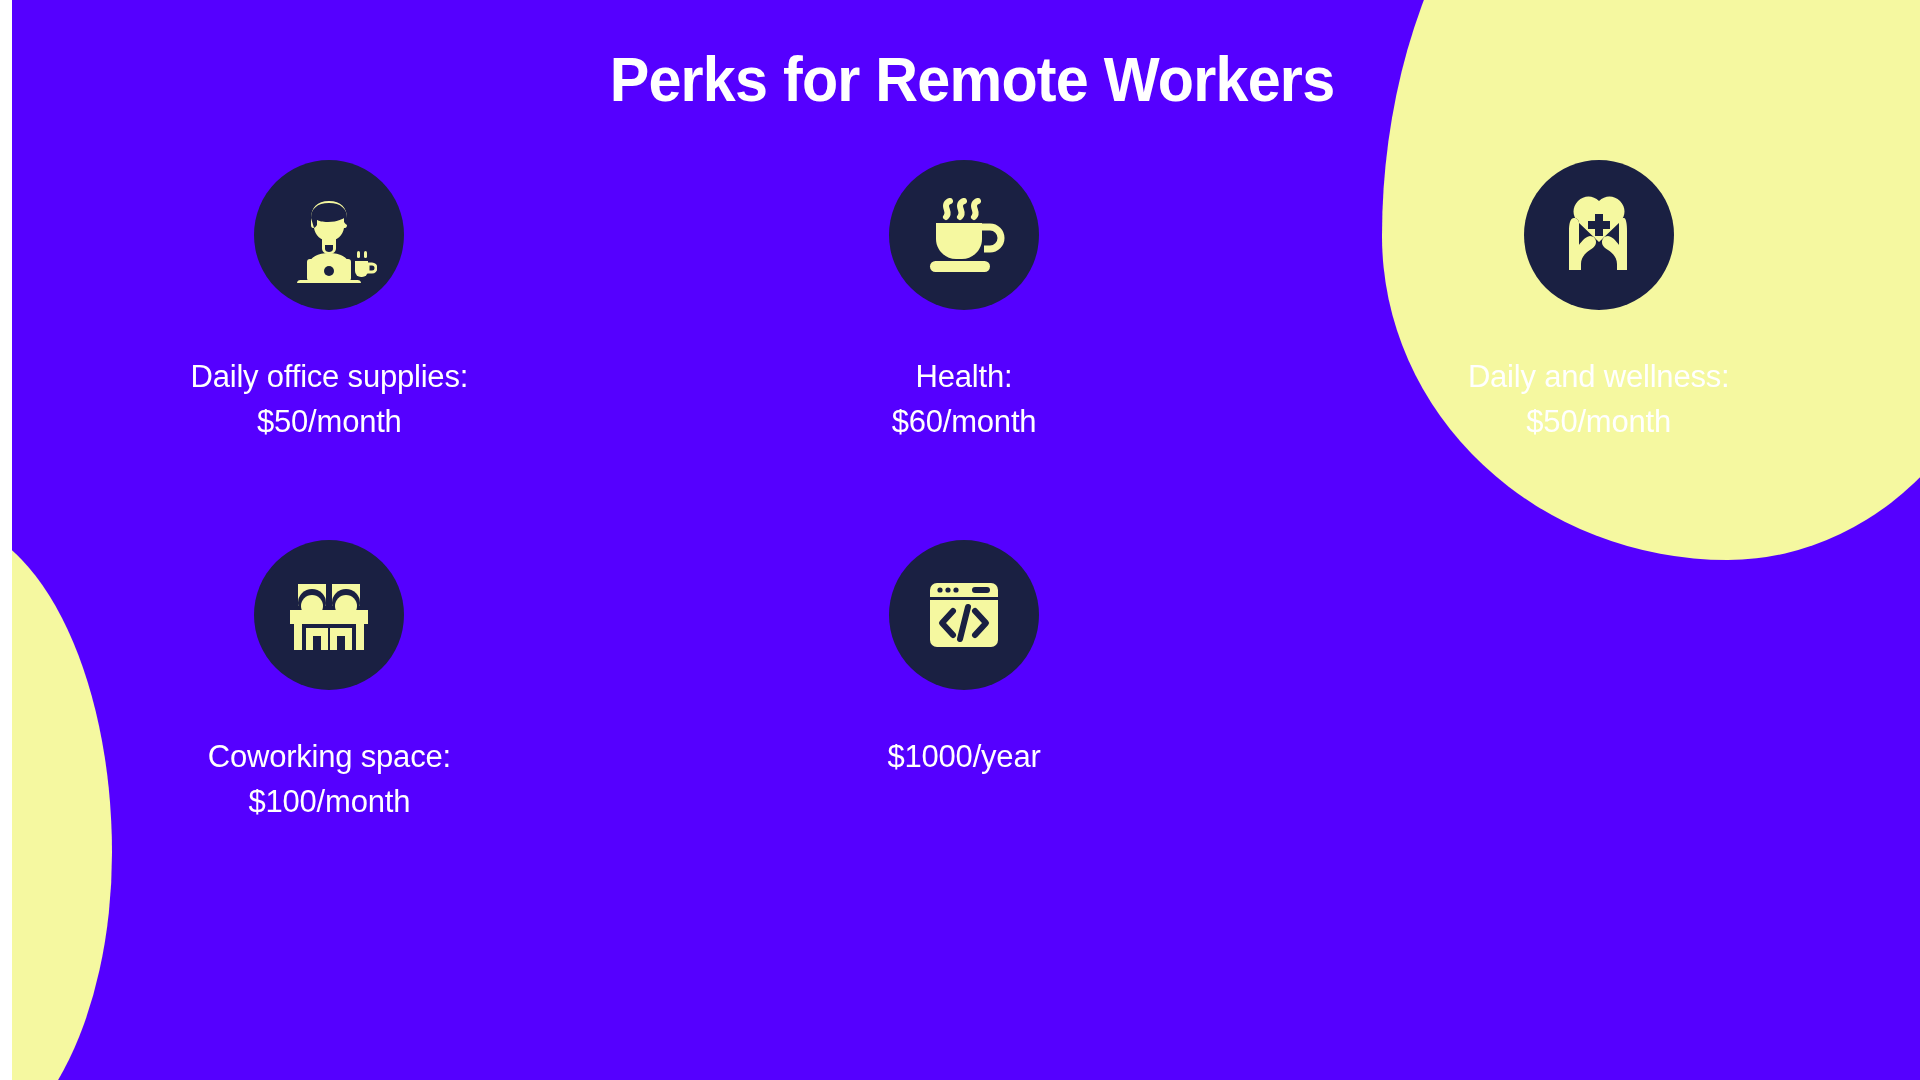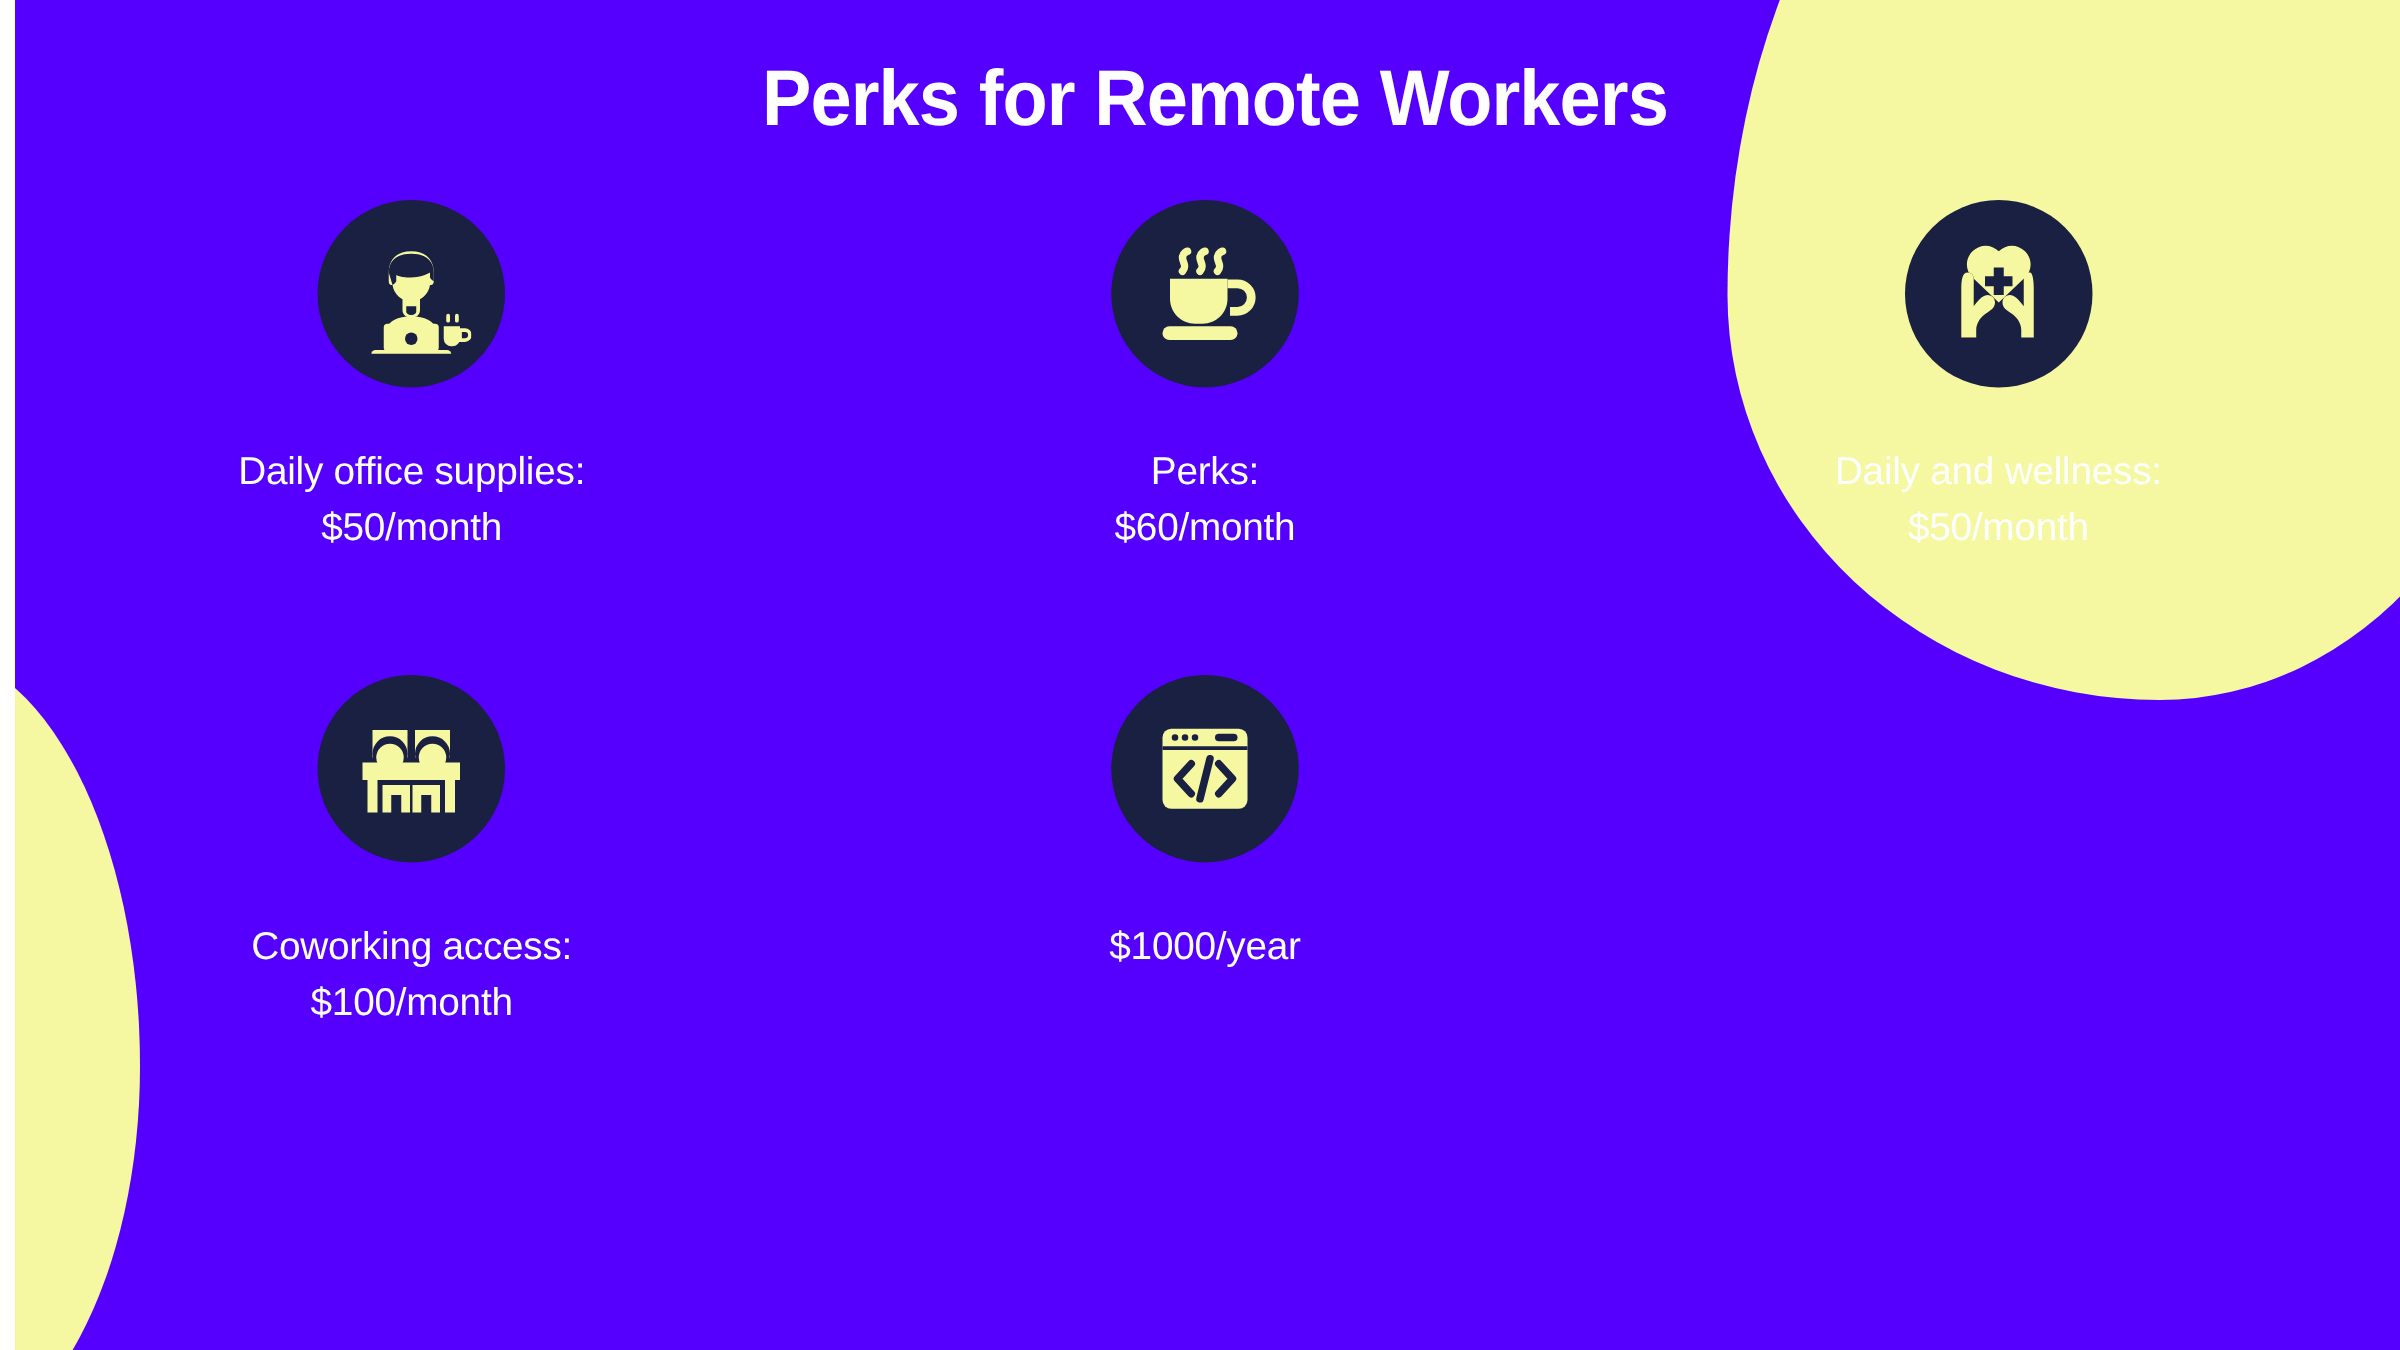--- a/index.html
+++ b/index.html
@@ -126,21 +126,21 @@
             <path d="M28 28c4-4 0-7 0-11s4-5 4-5"></path>
             <path d="M42 28c4-4 0-7 0-11s4-5 4-5"></path>
             <path d="M56 28c4-4 0-7 0-11s4-5 4-5"></path>
           </g>
           <path d="M18 34h46v16c0 11-9 20-20 20h-6c-11 0-20-9-20-20z" fill="#F5F8A0"></path>
           <path d="M64 38h8a11 11 0 0 1 0 22h-6" fill="none" stroke="#F5F8A0" stroke-width="7"></path>
           <rect x="12" y="72" width="60" height="11" rx="5.5" fill="#F5F8A0"></rect>
         </svg>
       </div>
       <div class="perk-text">
-        <span>Perks:</span>
+        <span>Health:</span>
         <span class="amt">$60/month</span>
       </div>
     </div>
 
     <div class="perk">
       <div class="icon-circle">
         <svg width="94" height="94" viewBox="0 0 94 94">
           <path d="M47 54 26 34c-6-6-6-15 0-21s15-6 21 0c6-6 15-6 21 0s6 15 0 21z" fill="#F5F8A0"></path>
           <path d="M43 26h8v7h7v8h-7v7h-8v-7h-7v-8h7z" fill="#1A2042"></path>
           <path d="M22 30c3 0 5 2 5 5v22c0 0 6-9 11-9 4 0 6 3 6 6 0 4-3 6-6 8-5 3-9 8-9 14v6H17V43c0-7 1-13 5-13z"></path>
@@ -170,21 +170,21 @@
             <rect x="22" y="58" width="22" height="8"></rect>
             <rect x="46" y="58" width="22" height="8"></rect>
             <rect x="22" y="66" width="7" height="14"></rect>
             <rect x="37" y="66" width="7" height="14"></rect>
             <rect x="46" y="66" width="7" height="14"></rect>
             <rect x="61" y="66" width="7" height="14"></rect>
           </g>
         </svg>
       </div>
       <div class="perk-text">
-        <span>Coworking access:</span>
+        <span>Coworking space:</span>
         <span class="amt">$100/month</span>
       </div>
     </div>
 
     <div class="perk">
       <div class="icon-circle">
         <svg width="88" height="88" viewBox="0 0 88 88">
           <rect x="10" y="12" width="68" height="64" rx="7" fill="#F5F8A0"></rect>
           <rect x="10" y="26" width="68" height="3" fill="#1A2042"></rect>
           <circle cx="20" cy="19" r="2.6" fill="#1A2042"></circle>

